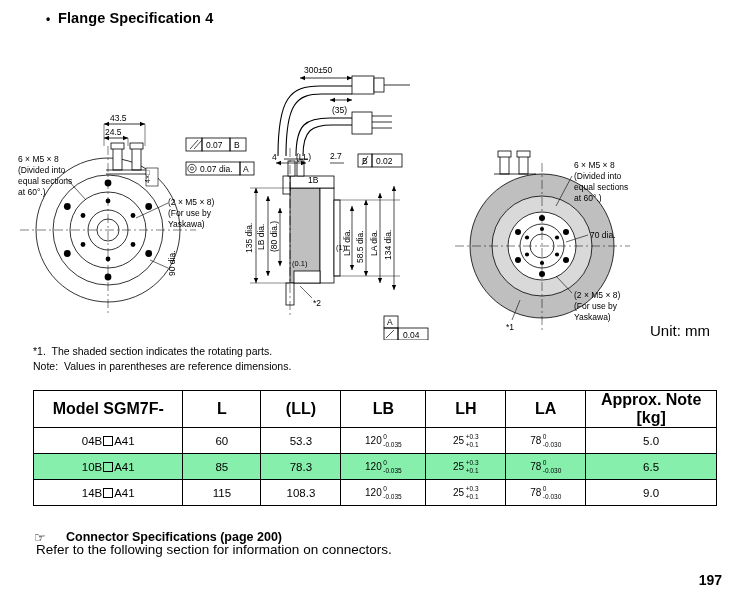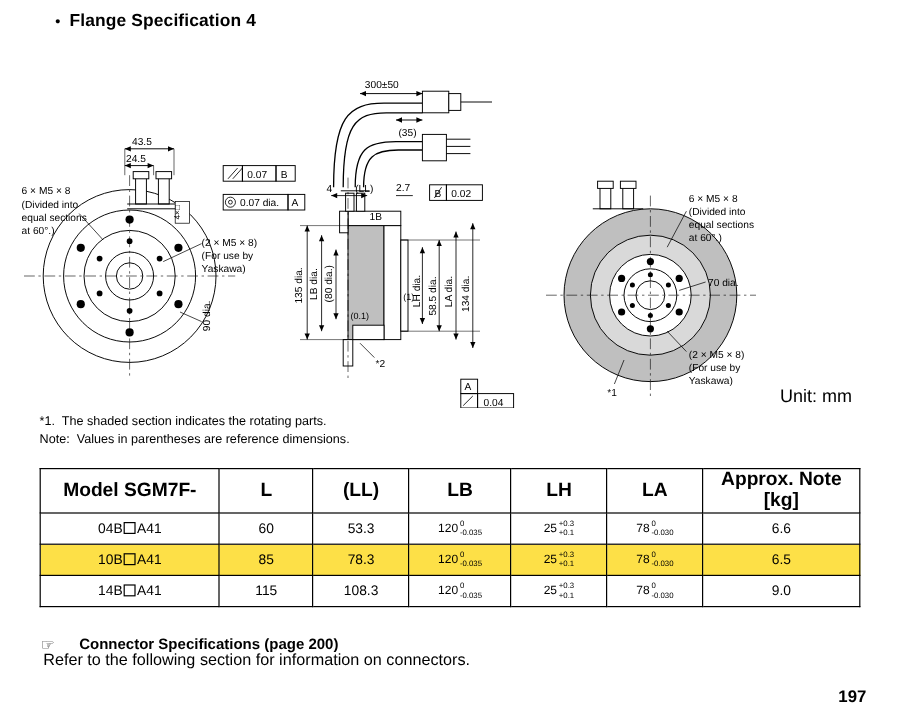--- a/index.html
+++ b/index.html
@@ -83,21 +83,21 @@
     height: 24px;
   }
   table.spec th.model { width: 150px; }
   table.spec th.l    { width: 78px; }
   table.spec th.ll   { width: 80px; }
   table.spec th.lb   { width: 85px; }
   table.spec th.lh   { width: 80px; }
   table.spec th.la   { width: 80px; }
   table.spec th.mass { width: 131px; }
 
-  .hl { background: #fde047; }
+  .hl { background: #86efac; }
 
   
   .tol {
     display: inline-block;
     vertical-align: middle;
     font-size: 6.5px;
     line-height: 7.5px;
     text-align: left;
     margin-left: 1.5px;
     position: relative;
@@ -441,21 +441,21 @@
           <td>53.3</td>
           <td>
             <span class="nom">120</span><span class="tol"><span class="up">0</span><span class="dn">-0.035</span></span>
           </td>
           <td>
             <span class="nom">25</span><span class="tol"><span class="up">+0.3</span><span class="dn">+0.1</span></span>
           </td>
           <td>
             <span class="nom">78</span><span class="tol"><span class="up">0</span><span class="dn">-0.030</span></span>
           </td>
-          <td>6.6</td>
+          <td>5.0</td>
         </tr>
 
         <tr>
           <td class="hl">
             <span>10B</span><span class="sq"></span><span>A41</span>
           </td>
           <td class="hl">85</td>
           <td class="hl">78.3</td>
           <td class="hl">
             <span class="nom">120</span><span class="tol"><span class="up">0</span><span class="dn">-0.035</span></span>

